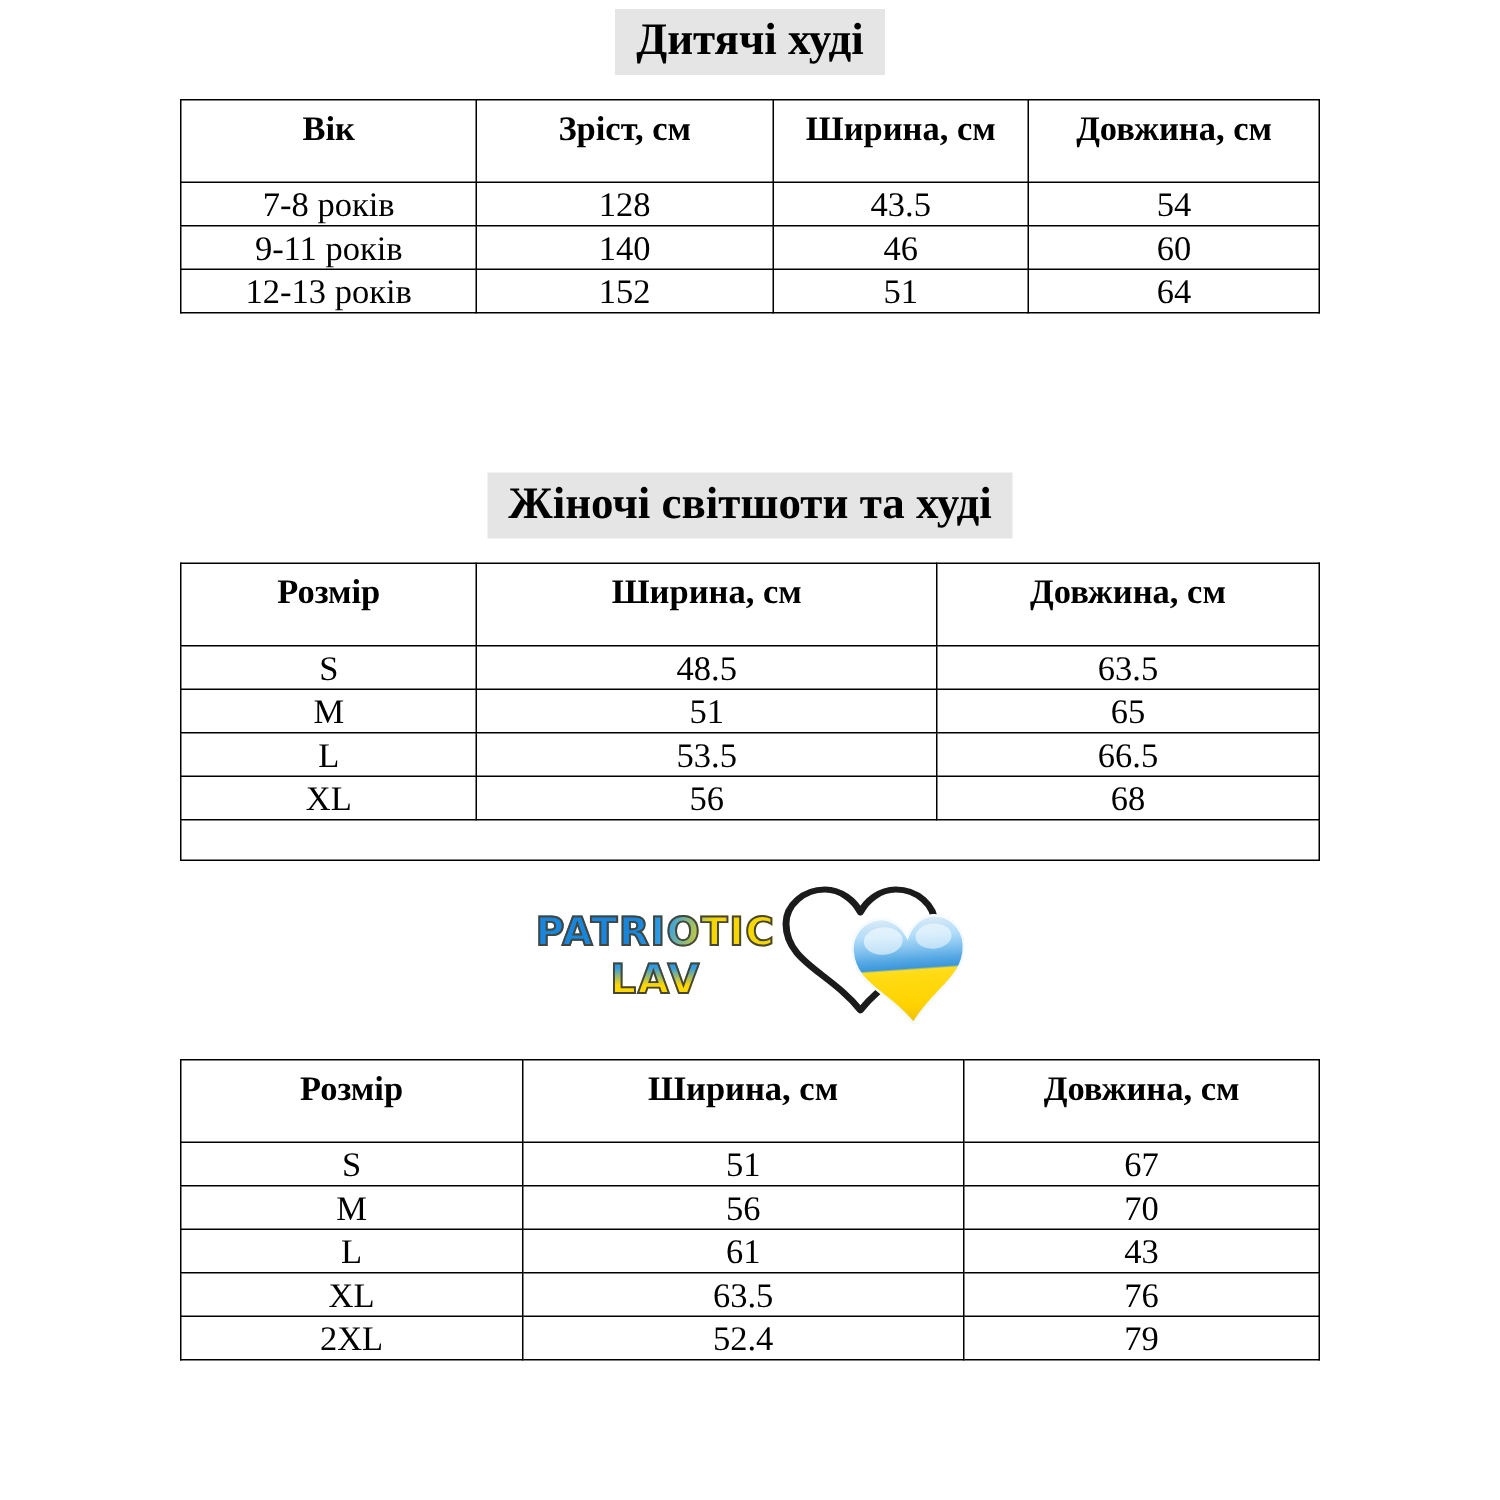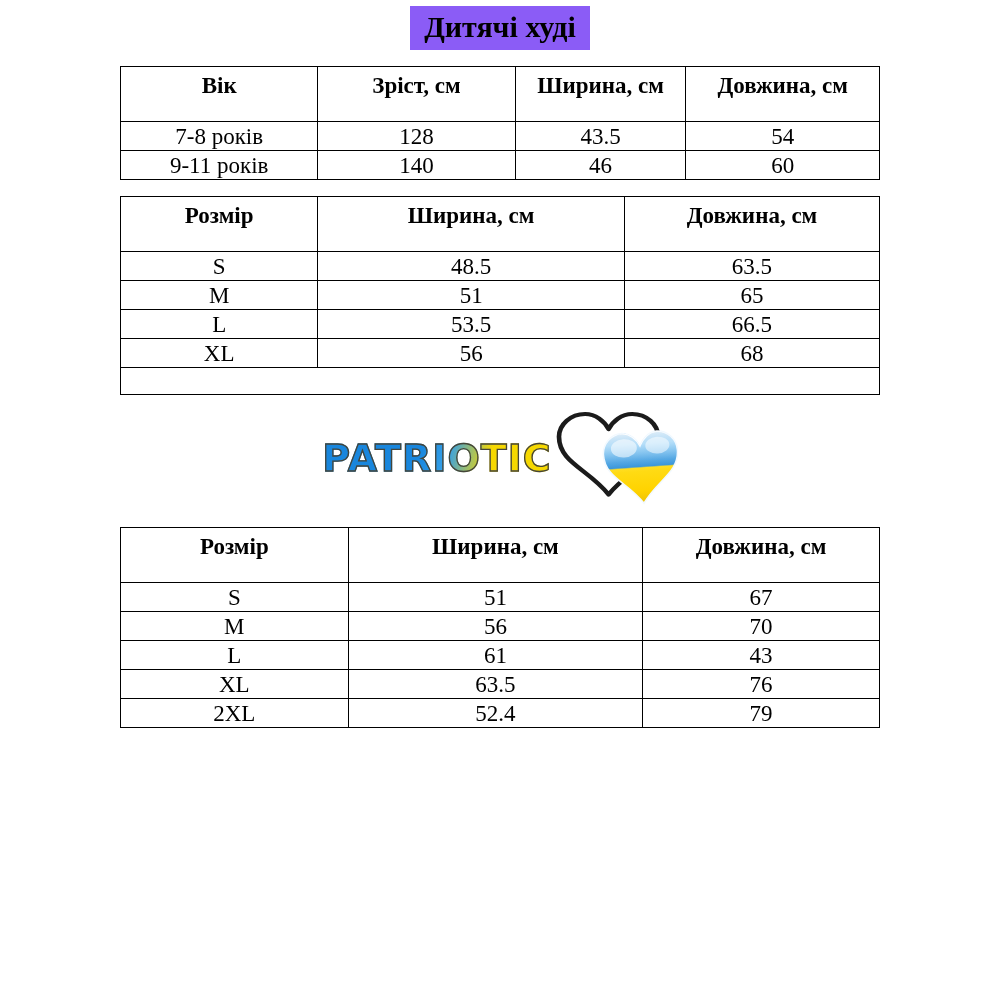--- a/index.html
+++ b/index.html
@@ -4,21 +4,21 @@
 <style>
   * { box-sizing: border-box; margin: 0; padding: 0; }
   html, body { width: 1000px; height: 1000px; background: #ffffff; overflow: hidden; }
   body { font-family: "Liberation Serif", serif; color: #000; }
 
   .sheet { width: 1000px; height: 1000px; position: relative; }
 
   .sec-title { text-align: center; }
   .sec-title .hl {
     display: inline-block;
-    background: #8b5cf6;
+    background: #e5e5e5;
     padding: 2px 14px 4px 14px;
     font-size: 30px;
     font-weight: bold;
     line-height: 38px;
   }
   .t1-title { padding-top: 6px; }
   .t2-title { margin-top: 106px; }
   .t3-title { margin-top: 0px; }
 
   table.size-table {
@@ -73,21 +73,21 @@
     font-family: "DejaVu Sans", sans-serif;
     font-weight: bold;
     letter-spacing: 1px;
     -webkit-background-clip: text;
     background-clip: text;
     color: transparent;
     -webkit-text-stroke: 1.3px #45453a;
     display: block;
   }
   .logo-line1 {
-    font-size: 38px;
+    font-size: 26px;
     line-height: 34px;
     background-image: linear-gradient(105deg, #1886dd 42%, #35a0e8 54%, #f6d800 72%);
   }
   .logo-line2 {
     font-size: 27px;
     line-height: 30px;
     background-image: linear-gradient(180deg, #2f9ce4 0%, #2f9ce4 20%, #ffd800 60%);
   }
 </style>
 </head>
@@ -114,23 +114,32 @@
         <td>128</td>
         <td>43.5</td>
         <td>54</td>
       </tr>
       <tr>
         <td>9-11 років</td>
         <td>140</td>
         <td>46</td>
         <td>60</td>
       </tr>
+      <tr>
+        <td>12-13 років</td>
+        <td>152</td>
+        <td>51</td>
+        <td>64</td>
+      </tr>
     </tbody>
   </table>
 
+  <div class="sec-title t2-title">
+    <span class="hl">Жіночі світшоти та худі</span>
+  </div>
 
   <table class="size-table tbl-2">
     <thead>
       <tr>
         <td class="c1">Розмір</td>
         <td class="c2">Ширина, см</td>
         <td class="c3">Довжина, см</td>
       </tr>
     </thead>
     <tbody>
@@ -158,20 +167,21 @@
         <td></td>
         <td class="mid-l mid-r"></td>
         <td class="mid-l"></td>
       </tr>
     </tbody>
   </table>
 
   <div class="logo-wrap">
     <div class="logo-text">
       <span class="logo-line logo-line1">PATRIOTIC</span>
+      <span class="logo-line logo-line2">LAV</span>
     </div>
     <svg width="122" height="100" viewBox="0 0 122 100">
       <defs>
         <linearGradient id="flagGrad" x1="0" y1="0" x2="0" y2="1">
           <stop offset="0" stop-color="#2b8fd9"></stop>
           <stop offset="0.16" stop-color="#57b5f2"></stop>
           <stop offset="0.48" stop-color="#2d8fd8"></stop>
           <stop offset="0.50" stop-color="#ffdc17"></stop>
           <stop offset="0.82" stop-color="#ffd300"></stop>
           <stop offset="1" stop-color="#edc005"></stop>

